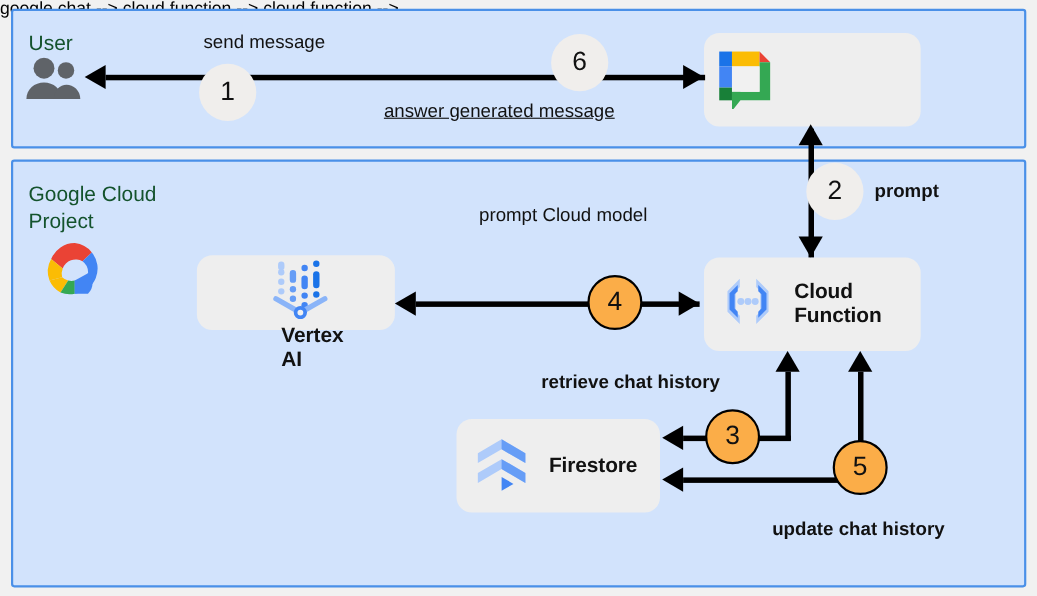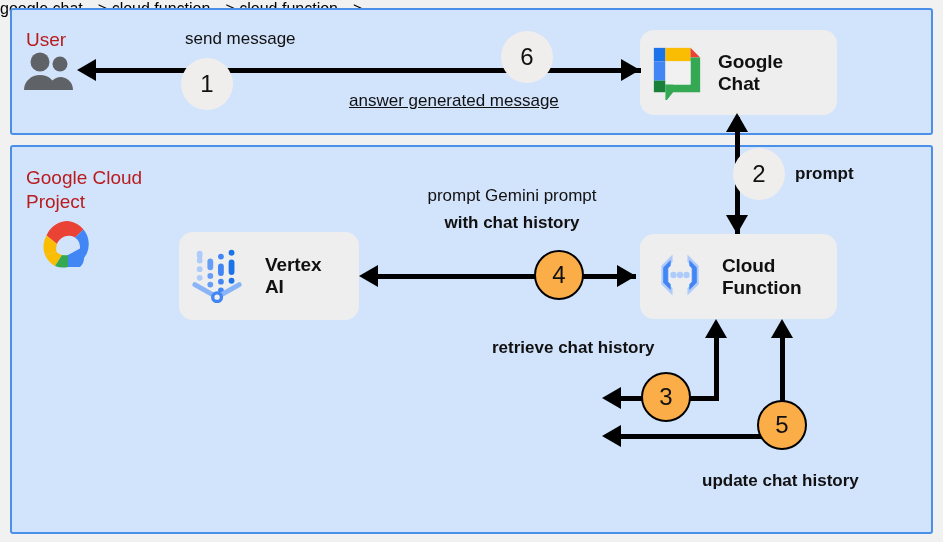--- a/index.html
+++ b/index.html
@@ -21,21 +21,21 @@
     border:2px solid #4a90e8;
     border-radius:3px;
     box-sizing:border-box;
   }
   #panel-user{ left:10px; top:8px; width:923px; height:127px; }
   #panel-gcp { left:10px; top:145px; width:923px; height:389px; }
 
   .panel-title{
     position:absolute;
     font-size:19px;
-    color:#b91c1c;
+    color:#14532d;
     line-height:24px;
     white-space:pre-line;
     font-weight:400;
   }
   #title-user{ left:26px; top:28px; }
   #title-gcp { left:26px; top:166px; }
 
   
   .card{
     position:absolute;
@@ -48,21 +48,21 @@
   .card .card-label{
     font-size:19px;
     font-weight:700;
     color:#111;
     line-height:22px;
     white-space:pre-line;
     letter-spacing:-0.1px;
   }
   #card-chat    { left:640px; top:30px;  width:197px; height:85px;  padding-left:10px; }
   #card-chat .card-label{ margin-left:14px; }
-  #card-vertex  { left:179px; top:232px; width:180px; height:88px;  padding-left:12px; }
+  #card-vertex  { left:179px; top:232px; width:180px; height:68px;  padding-left:12px;flex-direction:column; }
   #card-vertex .card-label{ margin-left:18px; }
   #card-func    { left:640px; top:234px; width:197px; height:85px;  padding-left:12px; }
   #card-func .card-label{ margin-left:14px; }
   #card-fire    { left:415px; top:381px; width:185px; height:85px;  padding-left:14px; }
   #card-fire .card-label{ margin-left:16px; }
 
   .icon-wrap{flex:0 0 auto;display:block;}
 
   
   #user-icon{ position:absolute; left:22px; top:52px; width:56px; height:40px; }
@@ -137,22 +137,20 @@
 
         <rect x="16" y="6" width="26" height="14" fill="#fbbc04"></rect>
 
         <path d="M42 6 L52 16 L42 16 Z" fill="#ea4335"></path>
 
         <path d="M42 16 L52 16 L52 52 L24 52 L16 62 L16 52 L16 40 L24 40 L24 44 L42 44 Z" fill="#34a853"></path>
 
         <rect x="16" y="20" width="26" height="24" fill="#f1f1f1"></rect>
       </svg>
     </span>
-    <span class="card-label">Google
-Chat</span>
   </div>
 
   
   <div class="panel" id="panel-gcp"></div>
   <div class="panel-title" id="title-gcp">Google Cloud
 Project</div>
 
   
   <div id="gcloud-logo" class="icon-wrap">
     <svg viewBox="0 0 66 52" width="66" height="52">
@@ -210,20 +208,32 @@
         <circle cx="23" cy="30" r="3.4" fill="#aecbfa"></circle>
         <circle cx="30" cy="30" r="3.4" fill="#aecbfa"></circle>
         <circle cx="37" cy="30" r="3.4" fill="#aecbfa"></circle>
       </svg>
     </span>
     <span class="card-label">Cloud
 Function</span>
   </div>
 
   
+  <div class="card" id="card-fire">
+    <span class="icon-wrap">
+      <svg viewBox="0 0 60 60" width="54" height="54">
+        <path d="M30 6 L54 20 L54 30 L30 16 L6 30 L6 20 Z" fill="#aecbfa"></path>
+        <path d="M30 6 L54 20 L54 30 L30 16 Z" fill="#669df6"></path>
+        <path d="M30 26 L54 40 L54 50 L30 36 L6 50 L6 40 Z" fill="#aecbfa"></path>
+        <path d="M30 26 L54 40 L54 50 L30 36 Z" fill="#669df6"></path>
+        <path d="M30 44 L42 51 L30 58 Z" fill="#4285f4"></path>
+      </svg>
+    </span>
+    <span class="card-label">Firestore</span>
+  </div>
 
   
 
     google chat --&gt;
   <div class="ln lnh" style="left:96px; top:68px; width:545px;"></div>
   <div class="ah ah-left" style="left:77px; top:59px;"></div>
   <div class="ah ah-right" style="left:621px; top:59px;"></div>
 
    cloud function --&gt;
   <div class="ln lnv" style="left:735px; top:117px; height:117px;"></div>
@@ -252,18 +262,17 @@
   <div class="badge plain" style="left:501px; top:31px;">6</div>
   <div class="badge plain" style="left:733px; top:148px;">2</div>
   <div class="badge hl" style="left:534px; top:250px;">4</div>
   <div class="badge hl" style="left:641px; top:372px;">3</div>
   <div class="badge hl" style="left:757px; top:400px;">5</div>
 
   
   <div class="lbl" style="left:165px; top:28px;margin-left:20px;">send message</div>
   <div class="lbl" style="left:349px; top:90px;text-decoration:underline;">answer generated message</div>
   <div class="lbl b" style="left:795px; top:163px;">prompt</div>
-  <div class="lbl c" style="left:412px; top:185px; width:200px;">prompt Gemini prompt</div>
-  <div class="lbl b c" style="left:412px; top:212px; width:200px;">with chat history</div>
+  <div class="lbl c" style="left:412px; top:185px; width:200px;">prompt Cloud model</div>
   <div class="lbl b" style="left:702px; top:470px;">update chat history</div>
   <div class="lbl b" style="left:492px; top:337px;">retrieve chat history</div>
 
 </div>
 
 </body></html>

